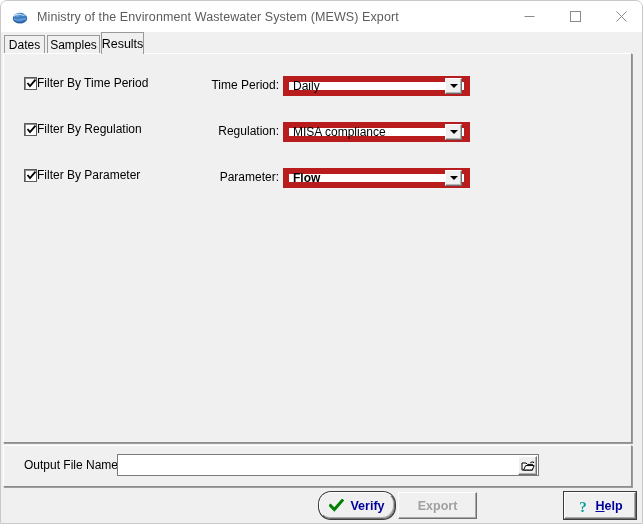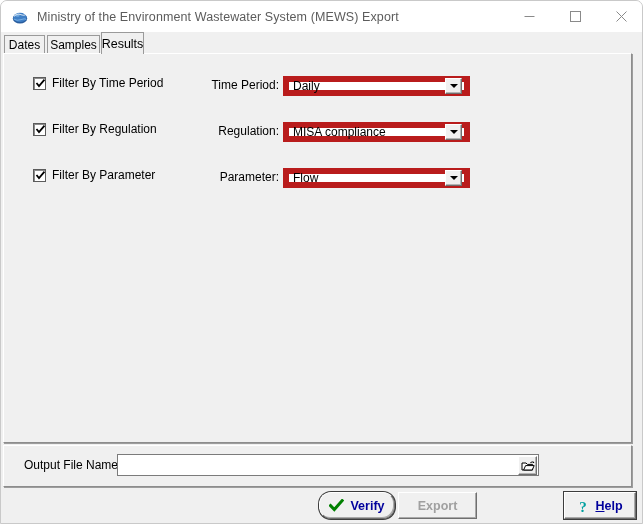--- a/index.html
+++ b/index.html
@@ -85,21 +85,21 @@
     border: 1px solid #ffffff;
     border-right-color: #8d8d8d;
     border-bottom-color: #8d8d8d;
     box-shadow: 1px 1px 0 0 #9d9d9d;
   }
 
   .filter-row { position: absolute; left: 0; width: 100%; height: 22px; }
 
   .cb-wrap {
     position: absolute; left: 20px; top: 0;
-    display: flex; align-items: center; gap: 6px; margin-left: 9px;
+    display: flex; align-items: center; 
   }
   .checkbox {
     width: 13px; height: 13px;
     background: #ffffff;
     border: 1px solid #5b5b5b;
     box-shadow: inset 1px 1px 0 0 #8c8c8c;
     position: relative;
     flex: 0 0 auto;
   }
   .checkbox .tick {
@@ -315,21 +315,21 @@
     <div class="filter-row" style="top:114px;">
       <label class="cb-wrap">
         <span class="checkbox">
           <svg class="tick" viewBox="0 0 11 11">
             <path d="M1.5 5 L4 8 L9.5 1.6" stroke="#000000" stroke-width="1.8" fill="none"></path>
           </svg>
         </span>
         <span class="cb-label">Filter By Parameter</span>
       </label>
       <span class="right-label" style="top:0;">Parameter:</span>
-      <div class="combo" style="top:0;">
+      <div class="combo" style="top:0;font-weight:bold;">
         <span class="val">Flow</span>
         <span class="arrowbtn">
             <span class="caret"></span>
           </span>
       </div>
     </div>
 
   </div>
 
   <div id="output-panel">

